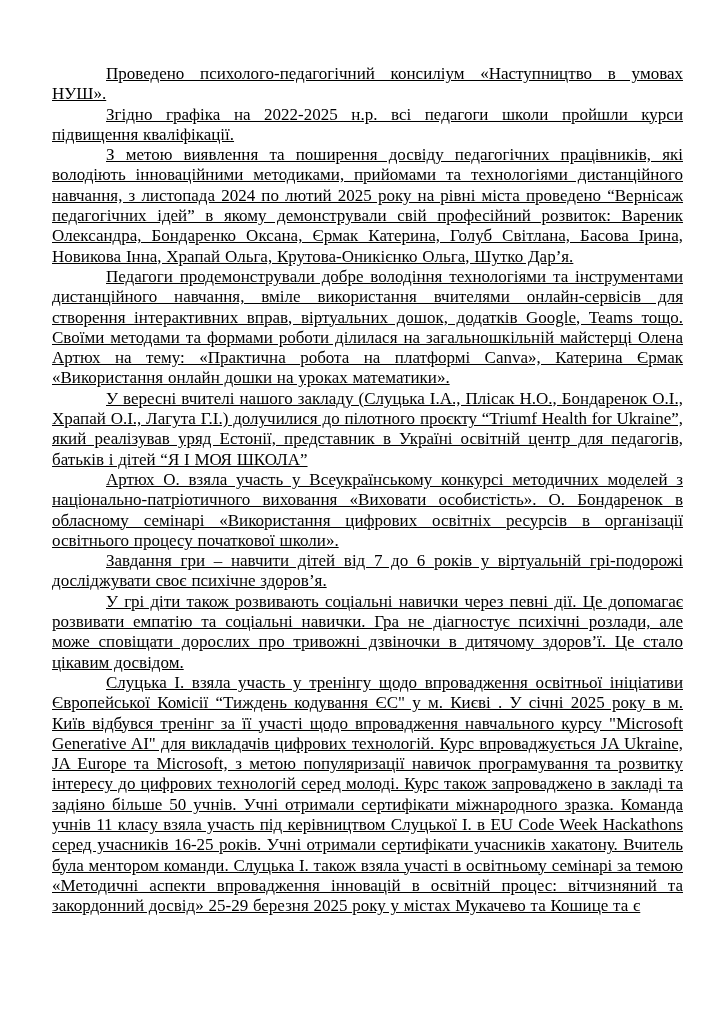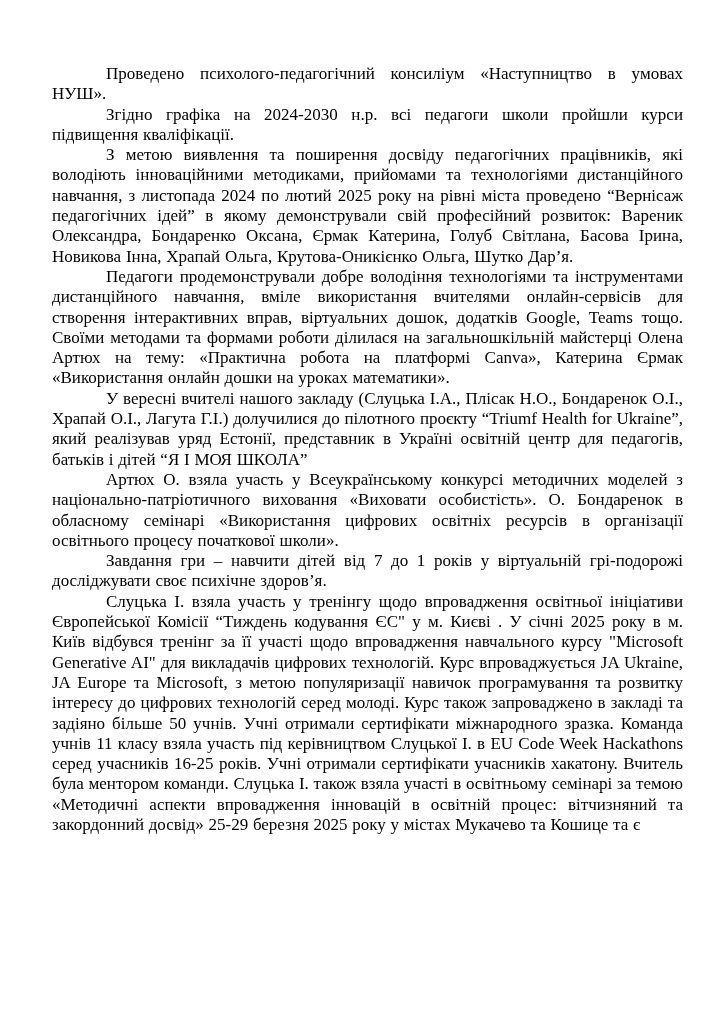--- a/index.html
+++ b/index.html
@@ -12,20 +12,21 @@
     height: 1024px;
     overflow: hidden;
     font-family: "Liberation Serif", "DejaVu Serif", serif;
   }
   .page {
     box-sizing: border-box;
     width: 588px;
     height: 1024px;
     background: #ffffff;
     padding: 64px 41px 56px 52px; 
+    text-decoration: underline;
   }
   .text-block {
     width: 631px;
     color: #000000;
   }
   .para {
     margin: 0;
     font-size: 17px;
     line-height: 20.3px;
     text-align: justify;
@@ -34,21 +35,22 @@
     color: #000000;
     word-spacing: 0.5px;
   }
 </style>
 </head>
 <body>
 
 <div class="page">
   <div class="text-block">
       <p class="para">Проведено психолого-педагогічний консиліум «Наступництво в умовах НУШ».</p>
-      <p class="para">Згідно графіка на 2024-2030 н.р. всі педагоги школи пройшли курси підвищення кваліфікації.</p>
+      <p class="para">Згідно графіка на 2022-2025 н.р. всі педагоги школи пройшли курси підвищення кваліфікації.</p>
       <p class="para">З метою виявлення та поширення досвіду педагогічних працівників, які володіють інноваційними методиками, прийомами та технологіями дистанційного навчання, з листопада 2024 по лютий 2025 року на рівні міста проведено “Вернісаж педагогічних ідей” в якому демонстрували свій професійний розвиток: Вареник Олександра, Бондаренко Оксана, Єрмак Катерина, Голуб Світлана, Басова Ірина, Новикова Інна, Храпай Ольга, Крутова-Оникієнко Ольга, Шутко Дар’я.</p>
       <p class="para">Педагоги продемонстрували добре володіння технологіями та інструментами дистанційного навчання, вміле використання вчителями онлайн-сервісів для створення інтерактивних вправ, віртуальних дошок, додатків Google, Teams тощо. Своїми методами та формами роботи ділилася на загальношкільній майстерці Олена Артюх на тему: «Практична робота на платформі Canva», Катерина Єрмак «Використання онлайн дошки на уроках математики».</p>
       <p class="para">У вересні вчителі нашого закладу (Слуцька І.А., Плісак Н.О., Бондаренок О.І., Храпай О.І., Лагута Г.І.) долучилися до пілотного проєкту “Triumf Health for Ukraine”, який реалізував уряд Естонії, представник в Україні освітній центр для педагогів, батьків і дітей “Я І МОЯ ШКОЛА”</p>
       <p class="para">Артюх О. взяла участь у Всеукраїнському конкурсі методичних моделей з національно-патріотичного виховання «Виховати особистість». О. Бондаренок в обласному семінарі «Використання цифрових освітніх ресурсів в організації освітнього процесу початкової школи».</p>
-      <p class="para">Завдання гри – навчити дітей від 7 до 1 років у віртуальній грі-подорожі досліджувати своє психічне здоров’я.</p>
+      <p class="para">Завдання гри – навчити дітей від 7 до 6 років у віртуальній грі-подорожі досліджувати своє психічне здоров’я.</p>
+      <p class="para">У грі діти також розвивають соціальні навички через певні дії. Це допомагає розвивати емпатію та соціальні навички. Гра не діагностує психічні розлади, але може сповіщати дорослих про тривожні дзвіночки в дитячому здоров’ї. Це стало цікавим досвідом.</p>
       <p class="para">Слуцька І. взяла участь у тренінгу щодо впровадження освітньої ініціативи Європейської Комісії “Тиждень кодування ЄС" у м. Києві . У січні 2025 року в м. Київ відбувся тренінг за її участі щодо впровадження навчального курсу "Microsoft Generative AI" для викладачів цифрових технологій. Курс впроваджується JA Ukraine, JA Europe та Microsoft, з метою популяризації навичок програмування та розвитку інтересу до цифрових технологій серед молоді. Курс також запроваджено в закладі та задіяно більше 50 учнів. Учні отримали сертифікати міжнародного зразка. Команда учнів 11 класу взяла участь під керівництвом Слуцької І. в EU Code Week Hackathons серед учасників 16-25 років. Учні отримали сертифікати учасників хакатону. Вчитель була ментором команди. Слуцька І. також взяла участі в освітньому семінарі за темою «Методичні аспекти впровадження інновацій в освітній процес: вітчизняний та закордонний досвід» 25-29 березня 2025 року у містах Мукачево та Кошице та є</p>
     </div>
 </div>
 
 </body></html>

